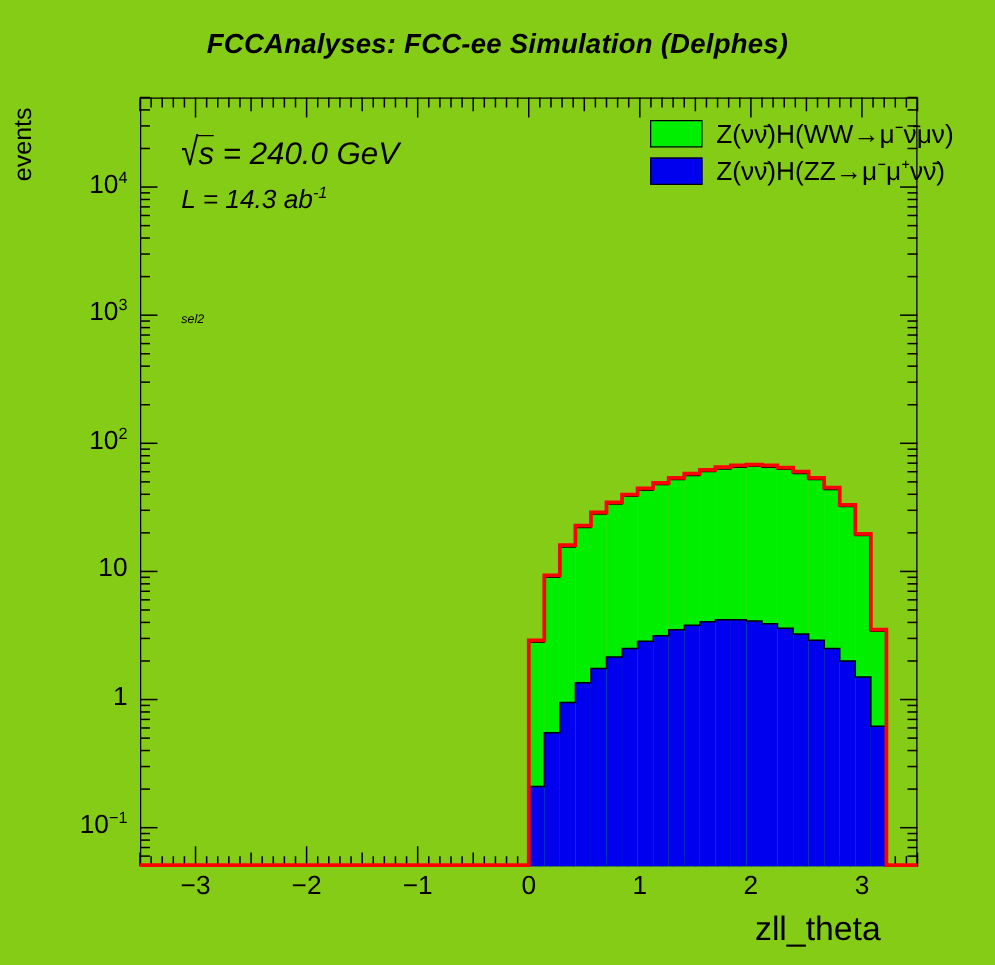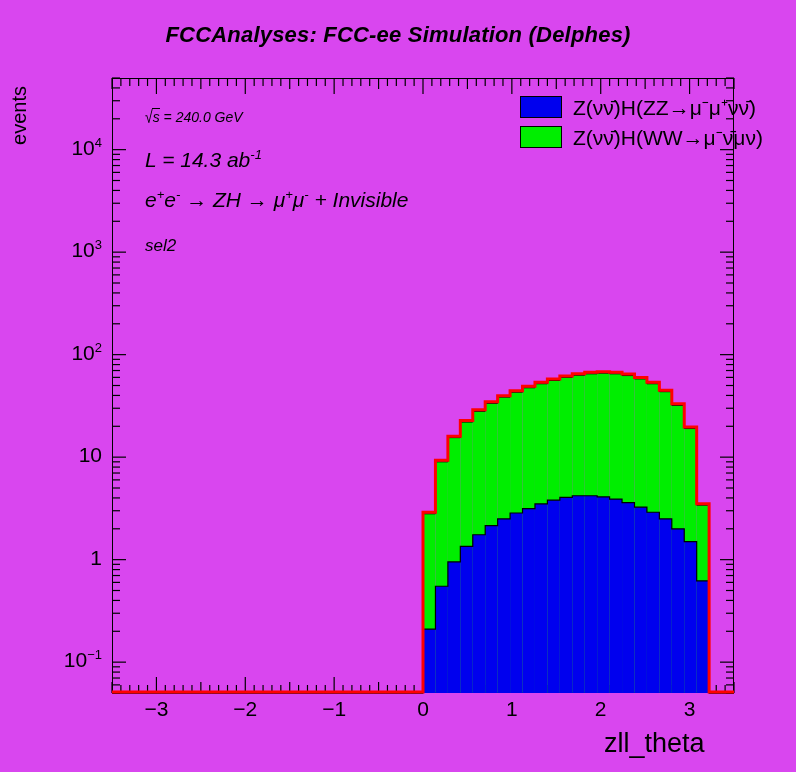--- a/index.html
+++ b/index.html
@@ -4,21 +4,21 @@
 <style>
   html, body {
     margin: 0;
     padding: 0;
     background: #ffffff;
   }
   #root-canvas {
     position: relative;
     width: 796px;
     height: 772px;
-    background: #d946ef;
+    background: #84cc16;
     overflow: hidden;
     font-family: "Liberation Sans", sans-serif;
   }
 
   
   .plot-title {
     position: absolute;
     left: 0;
     top: 22px;
     width: 796px;
@@ -113,24 +113,24 @@
     white-space: nowrap;
   }
 
   
   .annot {
     position: absolute;
     font-style: italic;
     color: #000000;
     white-space: nowrap;
   }
-  .annot-1 { left: 145px; top: 108px; font-size: 14px; }
+  .annot-1 { left: 145px; top: 108px; font-size: 25px; }
   .annot-2 { left: 145px; top: 148px; font-size: 21px; }
   .annot-3 { left: 145px; top: 188px; font-size: 21px; }
-  .annot-4 { left: 145px; top: 236px; font-size: 17px; }
+  .annot-4 { left: 145px; top: 250px; font-size: 10px; }
   .annot sup { font-size: 0.62em; vertical-align: super; line-height: 0; }
   .sqrt-sym {
     display: inline-block;
     border-top: 1.6px solid #000;
     padding-left: 1px;
     margin-left: -1px;
   }
   .radical { font-style: normal; display: inline-block; transform: scaleY(1.25) translateY(-0.5px); }
 
   
@@ -538,28 +538,27 @@
       </div>
       <div class="xtick-wrap" style="left: 689.571px;">
         <div class="xtick-label">3</div>
       </div>
     </div>
 
   <div class="annot annot-1"><span class="radical">√</span><span class="sqrt-sym">s</span><span> = 240.0 GeV</span></div>
 
   <div class="annot annot-2"><span>L = 14.3 ab</span><sup>-1</sup></div>
 
-  <div class="annot annot-3"><span>e</span><sup>+</sup><span>e</span><sup>-</sup><span> → ZH → </span><span>μ</span><sup>+</sup><span>μ</span><sup>-</sup><span> + Invisible</span></div>
 
   <div class="annot annot-4">sel2</div>
 
   <div class="legend">
+    <div class="legend-row">
+      <span class="legend-swatch" id="sw1" style="background: rgb(0, 238, 0);"></span>
+      <span class="legend-text" id="lt1">Z(νν̄)H(WW→μ⁻ν̄μν)</span>
+    </div>
     <div class="legend-row">
       <span class="legend-swatch" id="sw0" style="background: rgb(0, 0, 238);"></span>
       <span class="legend-text" id="lt0">Z(νν̄)H(ZZ→μ⁻μ⁺νν̄)</span>
     </div>
-    <div class="legend-row">
-      <span class="legend-swatch" id="sw1" style="background: rgb(0, 238, 0);"></span>
-      <span class="legend-text" id="lt1">Z(νν̄)H(WW→μ⁻ν̄μν)</span>
-    </div>
   </div>
 
 </div>
 
 </body></html>

